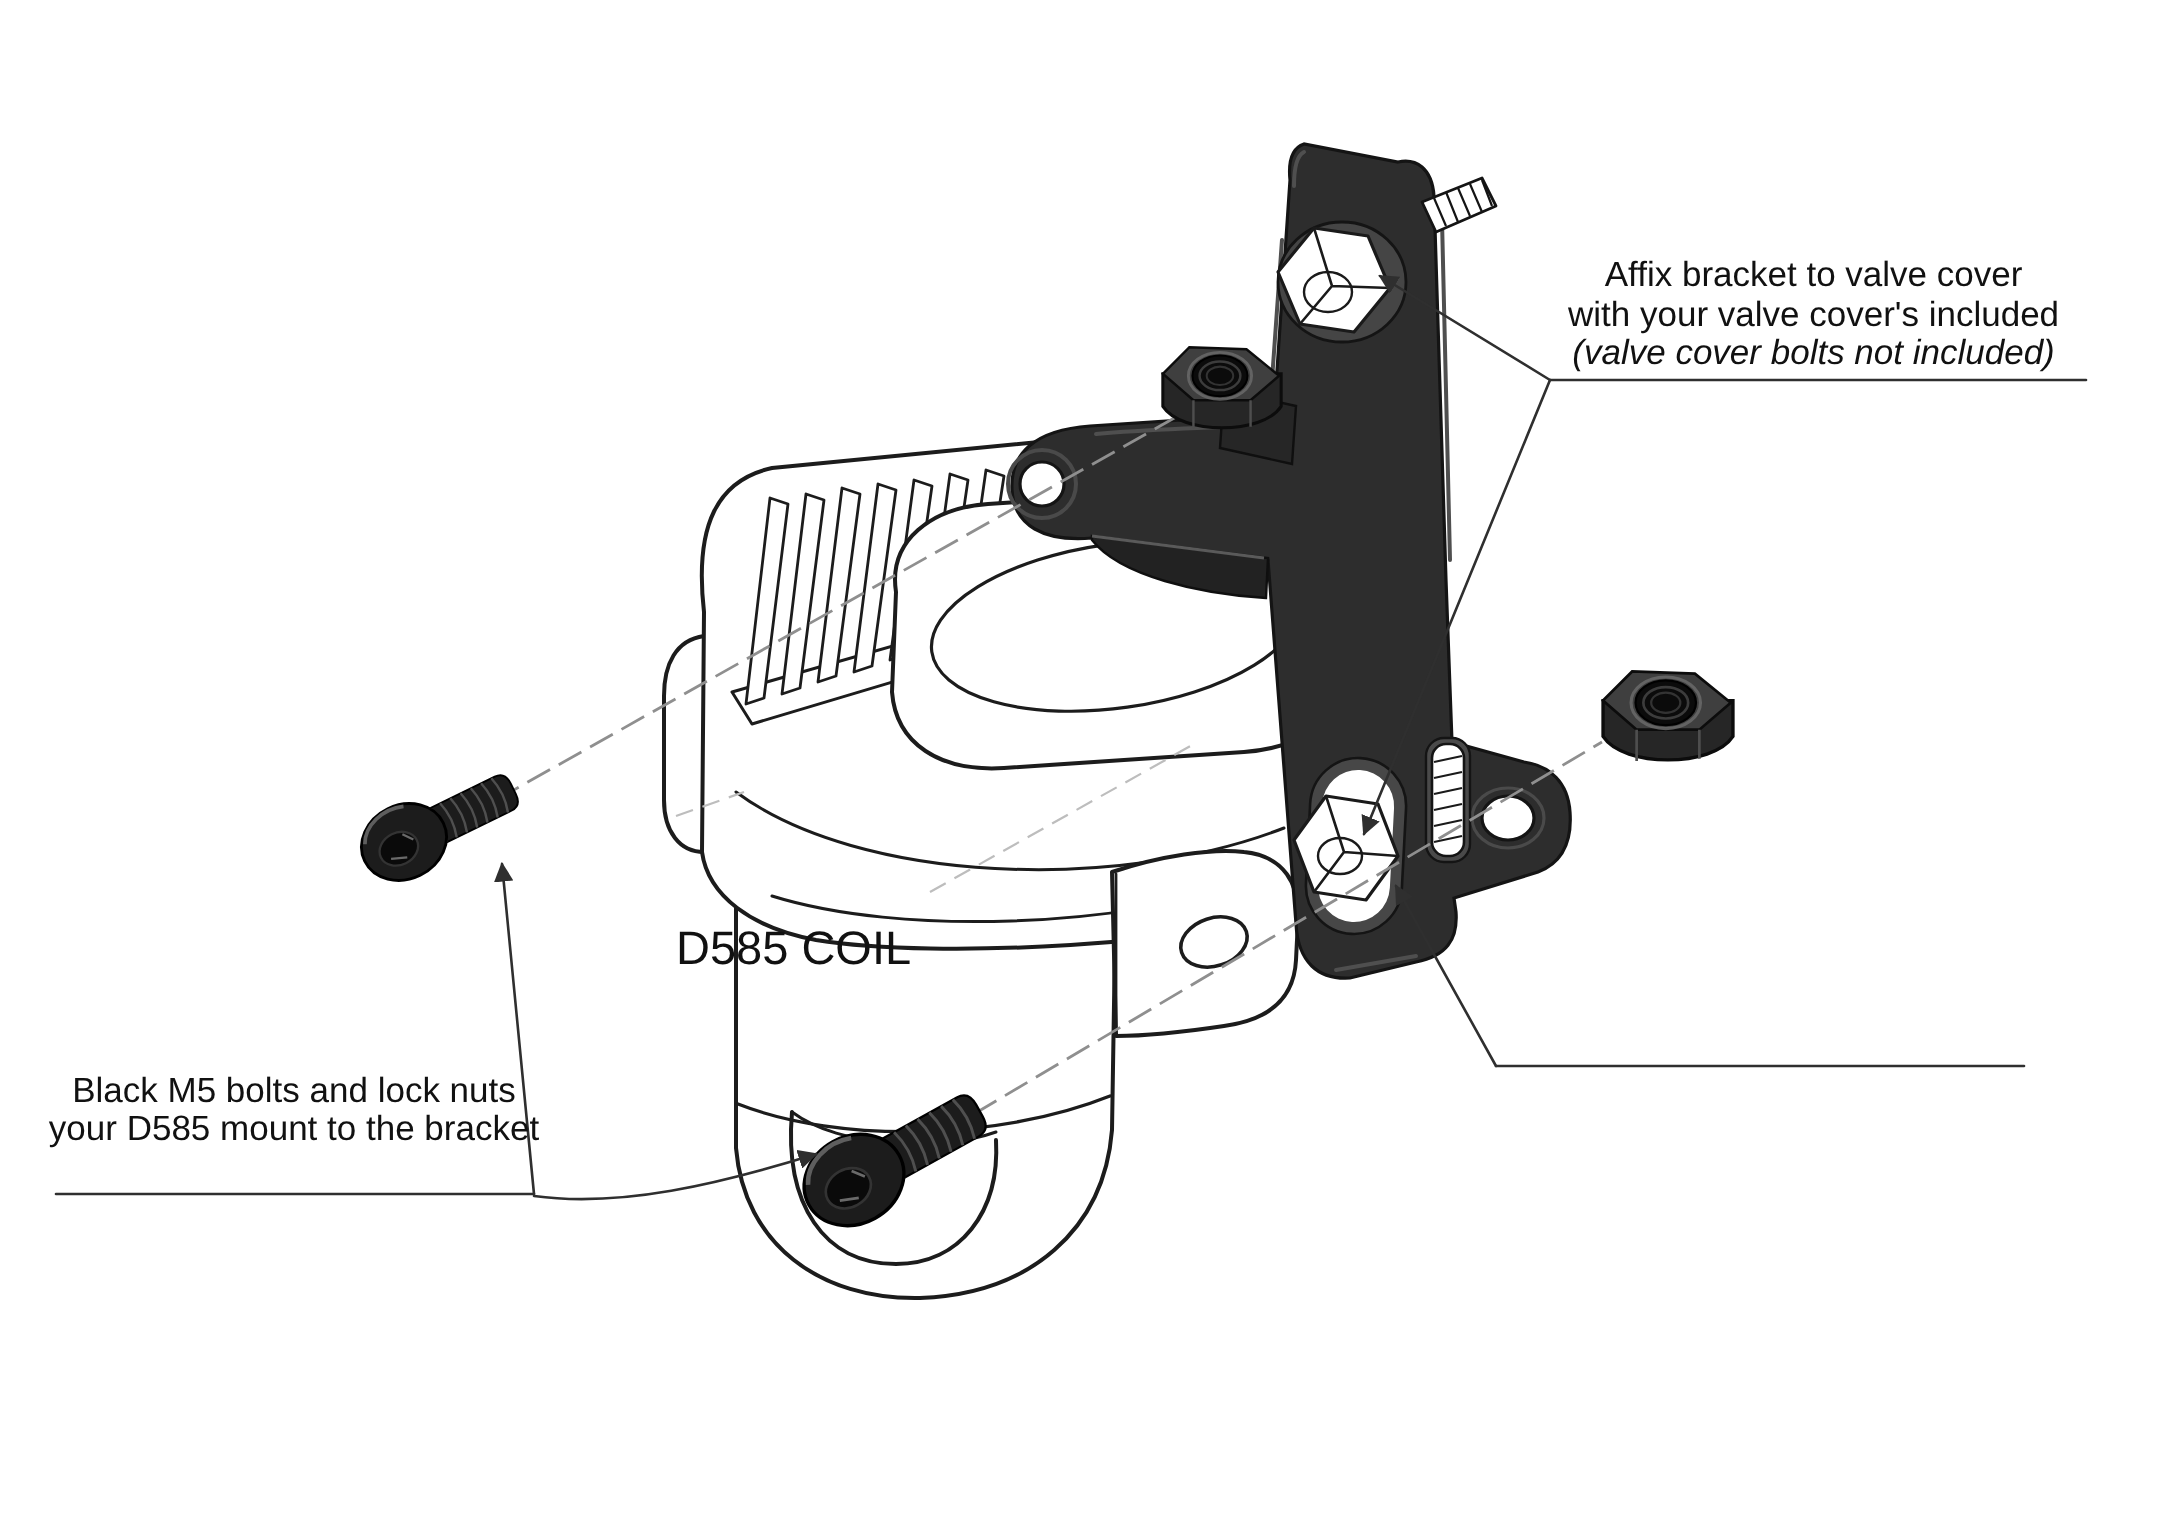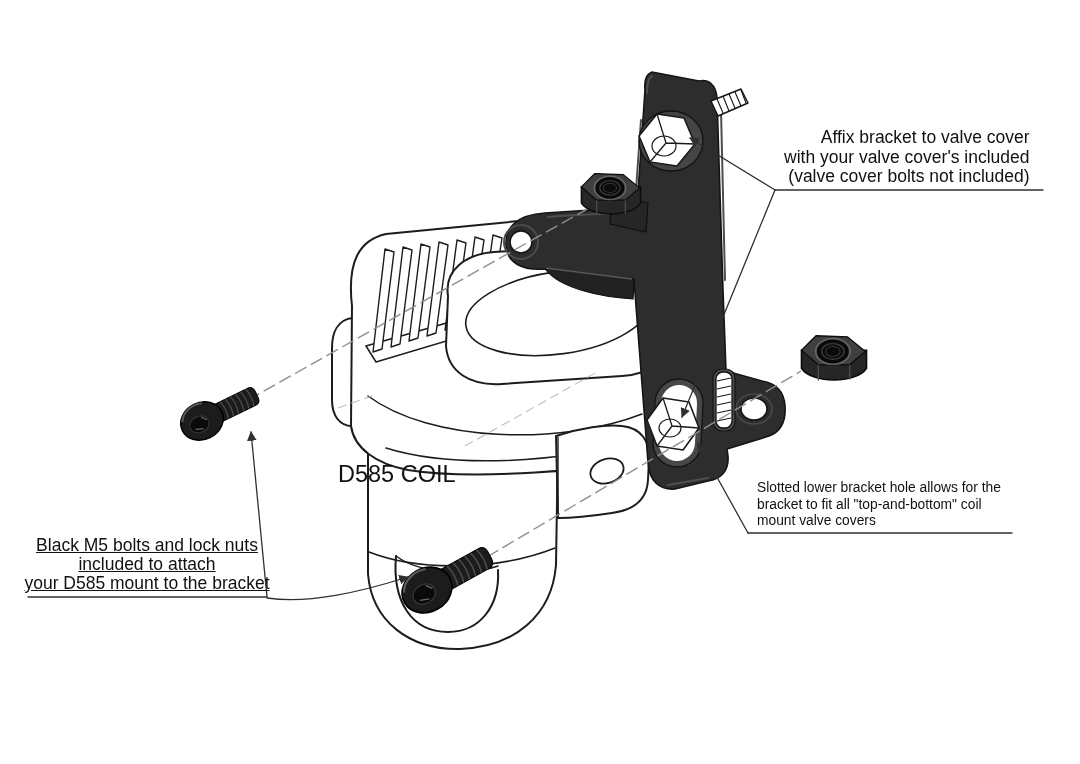--- a/index.html
+++ b/index.html
@@ -1,25 +1,25 @@
 <!DOCTYPE html>
 <html><head>
 <meta charset="utf-8">
 <style>
   html,body{margin:0;padding:0;background:#ffffff;}
   #stage{position:relative;width:1080px;height:764px;background:#fff;overflow:hidden;
          font-family:"Liberation Sans", sans-serif;color:#111;}
   #art{position:absolute;left:0;top:0;}
   .ann{position:absolute;line-height:19.5px;font-size:17.5px;white-space:nowrap;}
   .ann div{white-space:nowrap;}
-  #t-affix{left:784px;top:128px;text-align:right;}
+  #t-affix{left:784px;top:128px;text-align:center;}
   #t-slotted{left:757px;top:480px;font-size:13.8px;line-height:16.6px;}
-  #t-m5{left:22px;top:536px;width:250px;text-align:center;line-height:19px;text-decoration:underline;}
+  #t-m5{left:22px;top:536px;width:250px;text-align:center;line-height:19px;}
   #t-d585{left:338px;top:461px;width:244px;text-align:left;font-size:23.5px;line-height:26.5px;}
-  .it{}
+  .it{font-style:italic;}
 </style>
 </head>
 <body>
 
 <div id="stage">
 
 <svg id="art" width="1080" height="764" viewBox="0 0 1080 764">
   <defs>
     <marker id="arw" viewBox="0 0 10 10" refX="9" refY="5" markerWidth="7.5" markerHeight="7.5" orient="auto-start-reverse">
       <path d="M0,0 L10,5 L0,10 Z" fill="#2f2f2f"></path>
@@ -179,29 +179,23 @@
     <path d="M267,598 C310,604 360,592 408,577" marker-end="url(#arw)"></path>
   </g>
 </svg>
 
   <div class="ann" id="t-affix">
     <div>Affix bracket to valve cover</div>
     <div>with your valve cover's included</div>
     <div class="it">(valve cover bolts not included)</div>
   </div>
 
-  <div class="ann" id="t-slotted">
-    <div>Slotted lower bracket hole allows for the</div>
-    <div>bracket to fit all "top-and-bottom" coil</div>
-    <div>mount valve covers</div>
-  </div>
 
   <div class="ann" id="t-m5">
     <div>Black M5 bolts and lock nuts</div>
-    <div>included to attach</div>
     <div>your D585 mount to the bracket</div>
   </div>
 
   <div class="ann" id="t-d585">
     <div>D585 COIL</div>
   </div>
 
 </div>
 
 </body></html>

